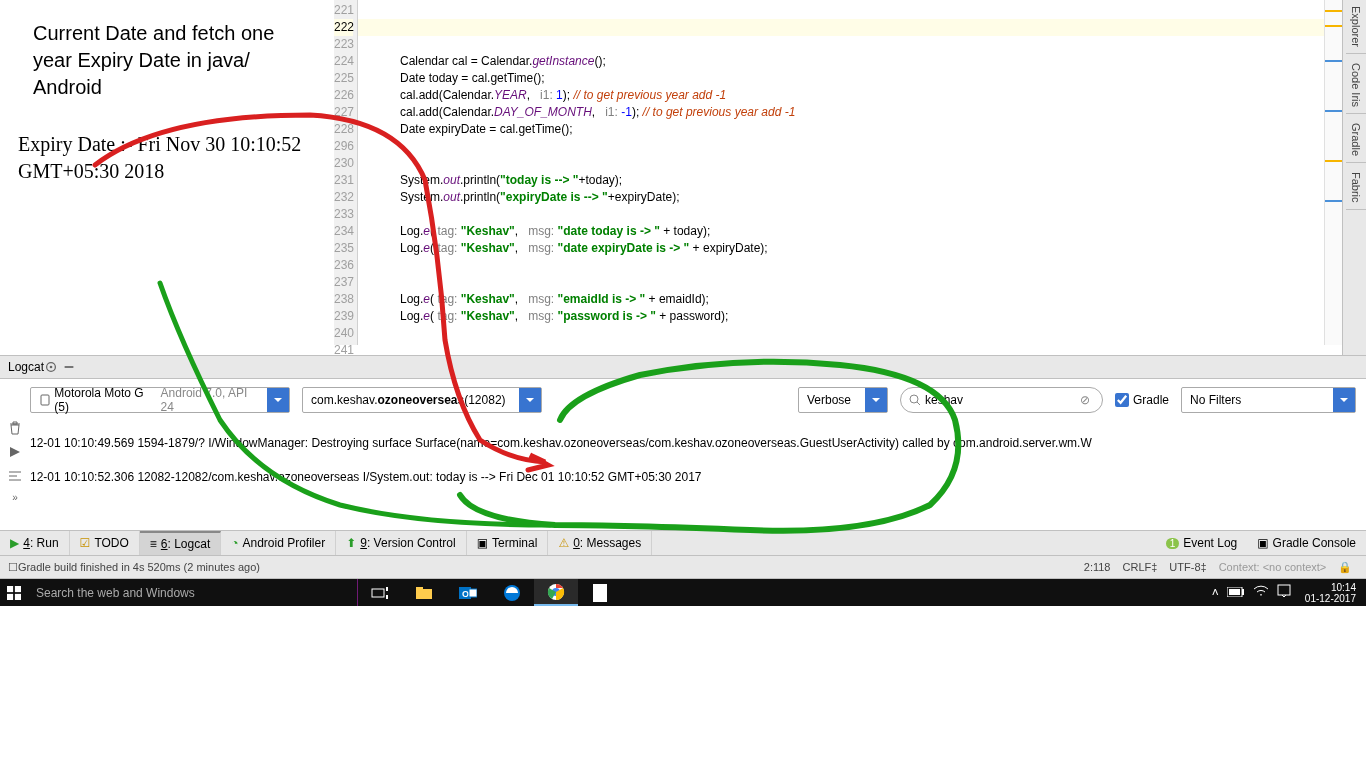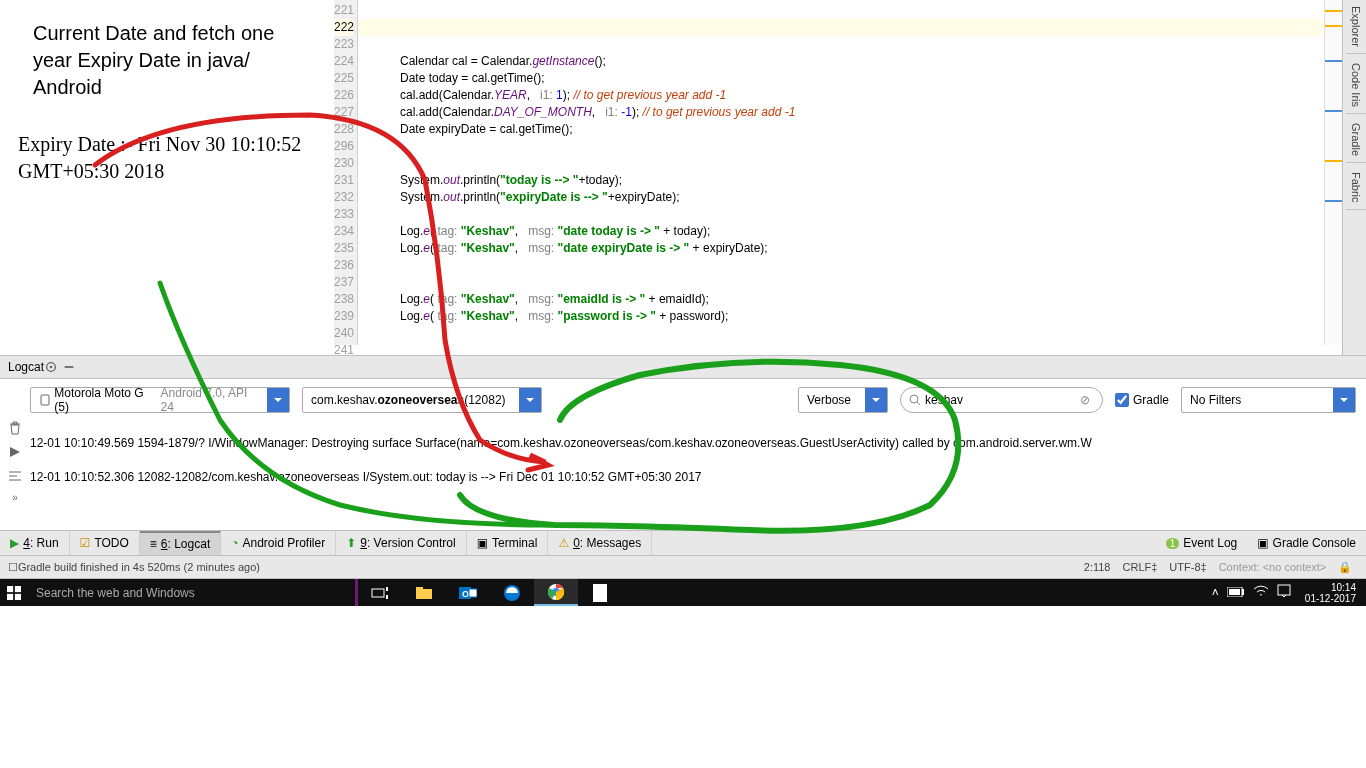--- a/index.html
+++ b/index.html
@@ -71,21 +71,21 @@
 
 .status { position:absolute; left:0; bottom:189px; right:0; height:23px; background:#e8e8e8; border-bottom:1px solid #c0c0c0; display:flex; align-items:center; padding:0 8px; font-size:11px; color:#444; }
 .status .msg { flex:1; }
 .status .ind { padding:0 6px; }
 .status .grey { color:#999; }
 
 
 .taskbar { position:absolute; left:0; bottom:162px; right:0; height:27px; background:#101010; display:flex; align-items:center; color:#fff; font-size:12px; }
 .tb-start { width:28px; height:100%; display:flex; align-items:center; justify-content:center; }
 .win-logo { width:14px; height:14px; }
-.tb-search { flex:0 0 330px; height:100%; display:flex; align-items:center; padding-left:8px; color:#aaa; border-right:3px solid #701a75; }
+.tb-search { flex:0 0 330px; height:100%; display:flex; align-items:center; padding-left:8px; color:#aaa; border-right:1px solid #701a75; }
 .tb-icons { display:flex; height:100%; }
 .tb-icon { width:44px; height:100%; display:flex; align-items:center; justify-content:center; cursor:pointer; }
 .tb-icon.active { border-bottom:2px solid #76b9ed; background:#2a2a2a; }
 .tb-tray { margin-left:auto; display:flex; align-items:center; height:100%; gap:8px; padding-right:4px; }
 .tb-clock { text-align:right; font-size:10px; line-height:11px; padding:0 6px; }
 
 
 .svg-overlay { position:absolute; left:0; top:0; width:1346px; height:555px; pointer-events:none; z-index:10; }
 
 .below-taskbar { position:absolute; left:0; bottom:0; right:0; height:162px; background:#fff; }

